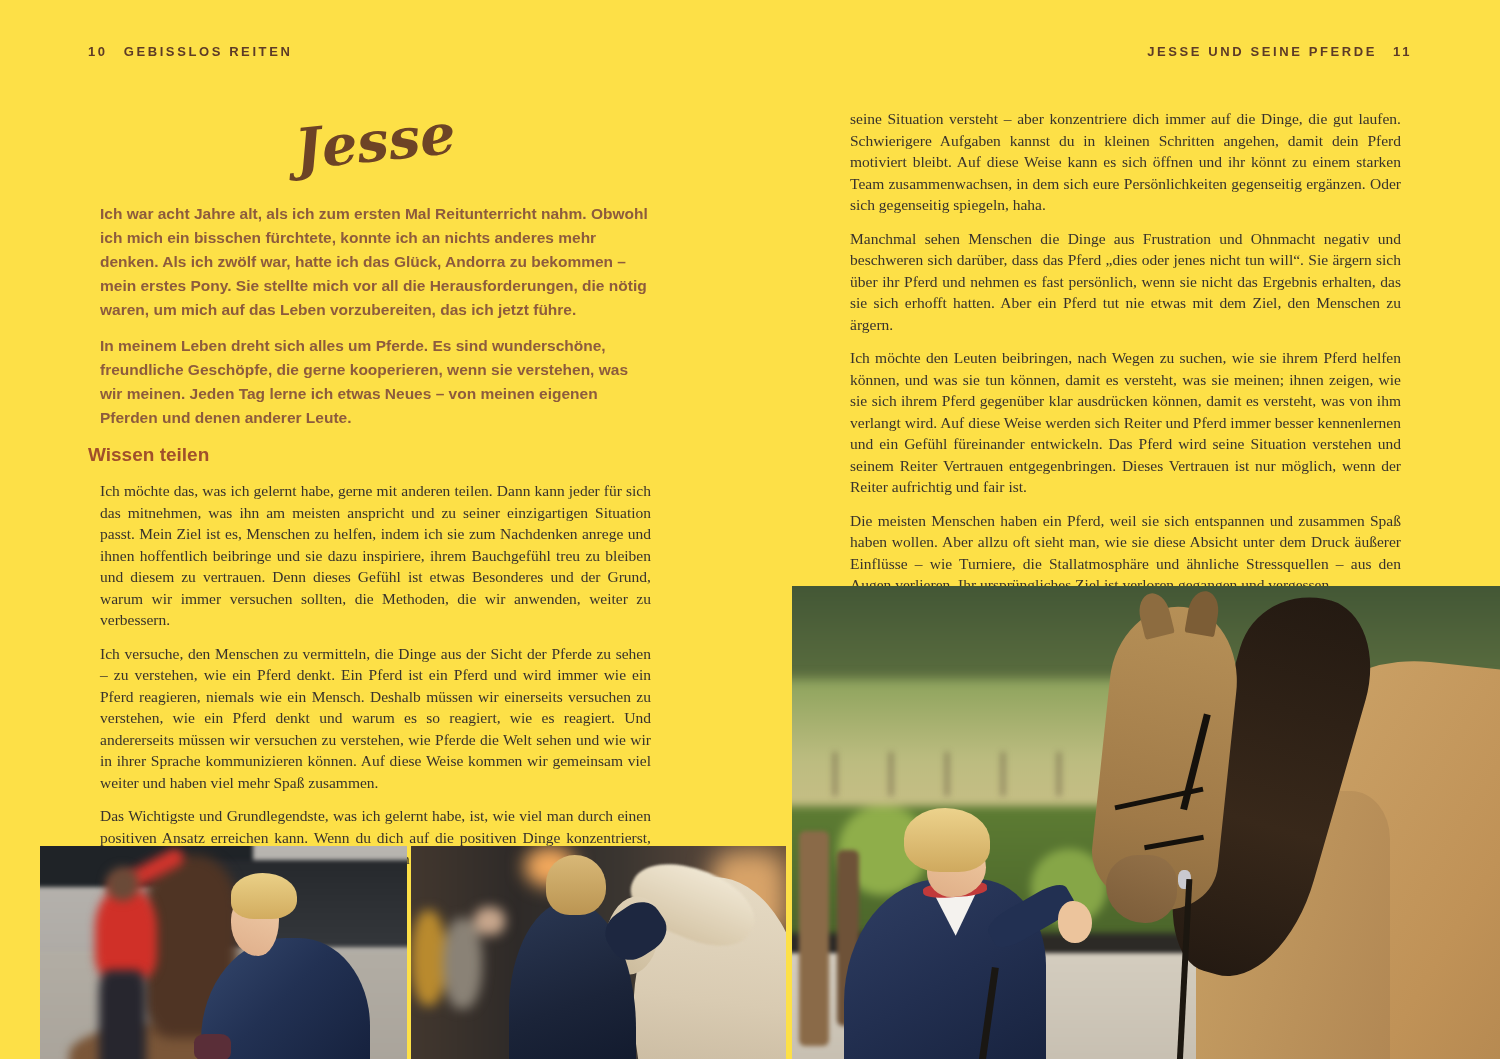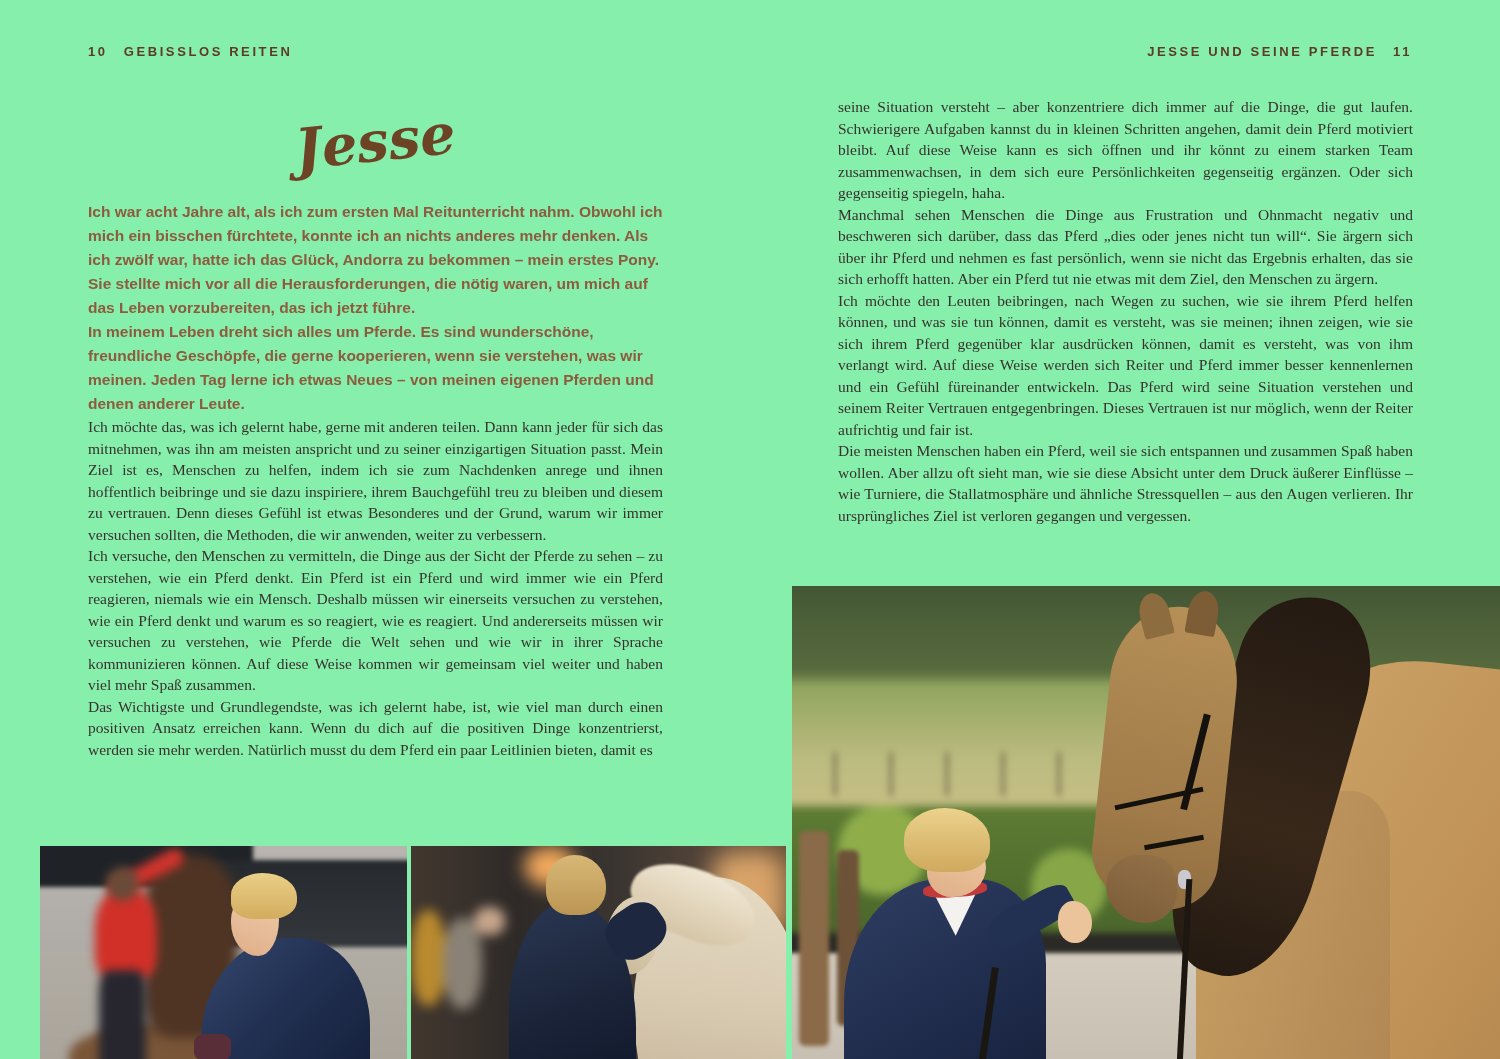--- a/index.html
+++ b/index.html
@@ -1,35 +1,35 @@
 <!DOCTYPE html>
 <html lang="de"><head>
 <meta charset="utf-8">
 <style>
   html,body{margin:0;padding:0;width:1500px;height:1059px;overflow:hidden;}
   body{background:#f8efe4;font-family:"Liberation Serif",serif;}
-  .spread{position:relative;width:1500px;height:1059px;background:#86efac;}
+  .spread{position:relative;width:1500px;height:1059px;background:#fde047;}
 
   
   .running-head{position:absolute;top:44px;font-family:"Liberation Sans",sans-serif;
     font-size:13px;font-weight:700;letter-spacing:2.6px;color:#5d3b27;}
   .rh-left{left:88px;}
   .rh-right{right:88px;text-align:right;}
   .running-head .gap{display:inline-block;width:16px;}
 
   
   .col{position:absolute;width:575px;}
   .col-left{left:88px;top:98px;}
   .col-right{left:838px;top:96px;}
 
   .chapter-title{height:92px;line-height:86px;text-align:center;
     font-family:"DejaVu Serif",serif;font-style:italic;font-weight:700;
     font-size:56px;color:#6d4326;transform:rotate(-6deg);margin-bottom:10px;}
 
-  p{margin:0;}
+  p{margin:12px;}
   .intro{font-family:"Liberation Sans",sans-serif;font-size:15.5px;line-height:24px;
     font-weight:600;color:#8d5b3d;text-align:left;}
   .section-heading{margin:10px 0 4px 0;font-family:"Liberation Sans",sans-serif;
     font-size:19px;line-height:26px;font-weight:700;color:#a04f2b;}
   .body-par{font-size:15.5px;line-height:21.5px;color:#38322c;text-align:justify;
     hyphens:auto;-webkit-hyphens:auto;}
 
   
   .photo{position:absolute;overflow:hidden;background:#888;}
   .photo *{position:absolute;}
@@ -178,20 +178,21 @@
     <span>10</span><span class="gap"></span><span>GEBISSLOS REITEN</span>
   </header>
   <header class="running-head rh-right">
     <span>JESSE UND SEINE PFERDE</span><span class="gap"></span><span>11</span>
   </header>
 
   <div class="col col-left">
     <div class="chapter-title">Jesse</div>
     <p class="intro">Ich war acht Jahre alt, als ich zum ersten Mal Reitunterricht nahm. Obwohl ich mich ein bisschen fürchtete, konnte ich an nichts anderes mehr denken. Als ich zwölf war, hatte ich das Glück, Andorra zu bekommen – mein erstes Pony. Sie stellte mich vor all die Herausforderungen, die nötig waren, um mich auf das Leben vorzubereiten, das ich jetzt führe.</p>
     <p class="intro">In meinem Leben dreht sich alles um Pferde. Es sind wunderschöne, freundliche Geschöpfe, die gerne kooperieren, wenn sie verstehen, was wir meinen. Jeden Tag lerne ich etwas Neues – von meinen eigenen Pferden und denen anderer Leute.</p>
+    <h2 class="section-heading">Wissen teilen</h2>
     <p class="body-par">Ich möchte das, was ich gelernt habe, gerne mit anderen teilen. Dann kann jeder für sich das mitnehmen, was ihn am meisten anspricht und zu seiner einzigartigen Situation passt. Mein Ziel ist es, Menschen zu helfen, indem ich sie zum Nachdenken anrege und ihnen hoffentlich beibringe und sie dazu inspiriere, ihrem Bauchgefühl treu zu bleiben und diesem zu vertrauen. Denn dieses Gefühl ist etwas Besonderes und der Grund, warum wir immer versuchen sollten, die Methoden, die wir anwenden, weiter zu verbessern.</p>
     <p class="body-par">Ich versuche, den Menschen zu vermitteln, die Dinge aus der Sicht der Pferde zu sehen – zu verstehen, wie ein Pferd denkt. Ein Pferd ist ein Pferd und wird immer wie ein Pferd reagieren, niemals wie ein Mensch. Deshalb müssen wir einerseits versuchen zu verstehen, wie ein Pferd denkt und warum es so reagiert, wie es reagiert. Und andererseits müssen wir versuchen zu verstehen, wie Pferde die Welt sehen und wie wir in ihrer Sprache kommunizieren können. Auf diese Weise kommen wir gemeinsam viel weiter und haben viel mehr Spaß zusammen.</p>
     <p class="body-par">Das Wichtigste und Grundlegendste, was ich gelernt habe, ist, wie viel man durch einen positiven Ansatz erreichen kann. Wenn du dich auf die positiven Dinge konzentrierst, werden sie mehr werden. Natürlich musst du dem Pferd ein paar Leitlinien bieten, damit es</p>
   </div>
 
   <div class="col col-right">
     <p class="body-par">seine Situation versteht – aber konzentriere dich immer auf die Dinge, die gut laufen. Schwierigere Aufgaben kannst du in kleinen Schritten angehen, damit dein Pferd motiviert bleibt. Auf diese Weise kann es sich öffnen und ihr könnt zu einem starken Team zusammenwachsen, in dem sich eure Persönlichkeiten gegenseitig ergänzen. Oder sich gegenseitig spiegeln, haha.</p>
     <p class="body-par">Manchmal sehen Menschen die Dinge aus Frustration und Ohnmacht negativ und beschweren sich darüber, dass das Pferd „dies oder jenes nicht tun will“. Sie ärgern sich über ihr Pferd und nehmen es fast persönlich, wenn sie nicht das Ergebnis erhalten, das sie sich erhofft hatten. Aber ein Pferd tut nie etwas mit dem Ziel, den Menschen zu ärgern.</p>
     <p class="body-par">Ich möchte den Leuten beibringen, nach Wegen zu suchen, wie sie ihrem Pferd helfen können, und was sie tun können, damit es versteht, was sie meinen; ihnen zeigen, wie sie sich ihrem Pferd gegenüber klar ausdrücken können, damit es versteht, was von ihm verlangt wird. Auf diese Weise werden sich Reiter und Pferd immer besser kennenlernen und ein Gefühl füreinander entwickeln. Das Pferd wird seine Situation verstehen und seinem Reiter Vertrauen entgegenbringen. Dieses Vertrauen ist nur möglich, wenn der Reiter aufrichtig und fair ist.</p>
     <p class="body-par">Die meisten Menschen haben ein Pferd, weil sie sich entspannen und zusammen Spaß haben wollen. Aber allzu oft sieht man, wie sie diese Absicht unter dem Druck äußerer Einflüsse – wie Turniere, die Stallatmosphäre und ähnliche Stressquellen – aus den Augen verlieren. Ihr ursprüngliches Ziel ist verloren gegangen und vergessen.</p>

